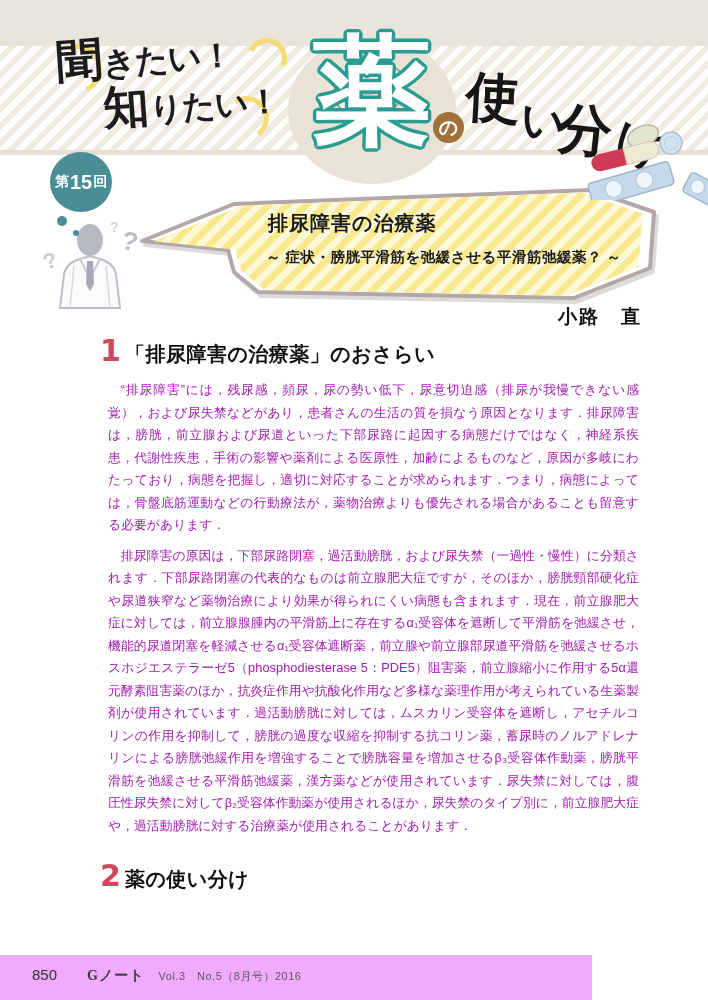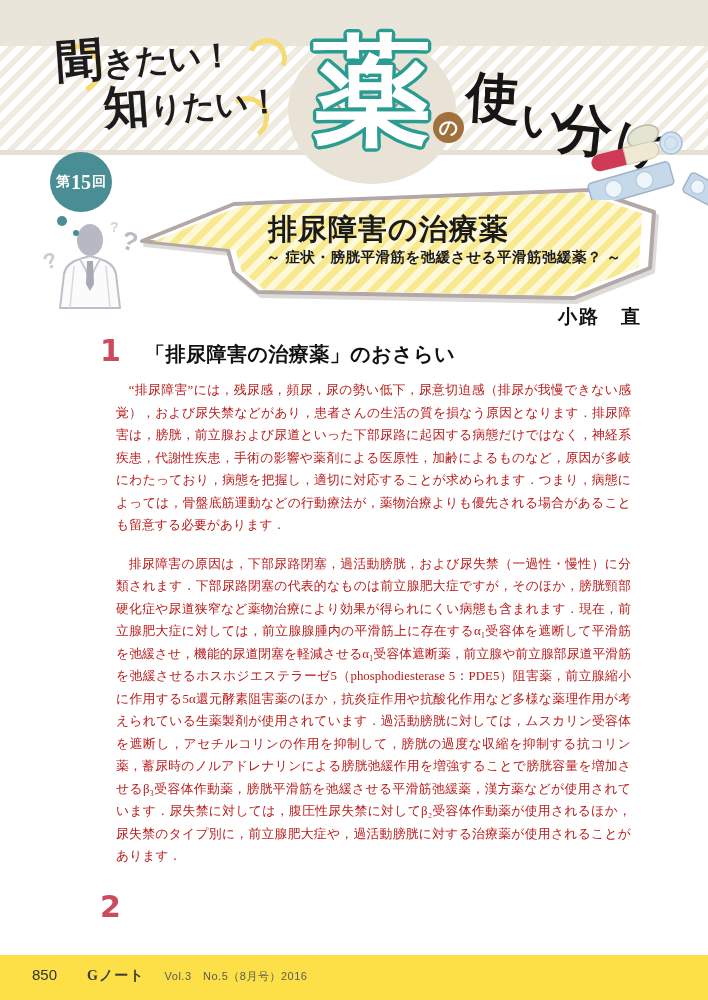--- a/index.html
+++ b/index.html
@@ -29,49 +29,49 @@
     font-size:19px;font-weight:700;font-family:"DejaVu Serif","Liberation Serif",serif;}
   .tw-char{position:absolute;font-family:"DejaVu Serif","Liberation Serif",serif;font-weight:700;color:#161616;z-index:4;}
 
   .pills-svg{position:absolute;left:583px;top:122px;z-index:5;}
   .edge-blister{position:absolute;left:682px;top:170px;z-index:5;}
 
   
   .episode-badge{position:absolute;left:50px;top:152px;width:62px;height:60px;border-radius:50%;
     background:#4a8e95;color:#fff;display:flex;align-items:center;justify-content:center;z-index:6;white-space:nowrap;}
   .episode-badge .b1{font-size:14px;font-weight:700;}
-  .episode-badge .b2{font-size:20px;font-weight:700;margin:4px 1px;font-family:Liberation Serif, serif;}
+  .episode-badge .b2{font-size:20px;font-weight:700;margin:4px 1px;}
   .badge-dot1{position:absolute;left:57px;top:216px;width:10px;height:10px;border-radius:50%;background:#4a8e95;z-index:6;}
   .badge-dot2{position:absolute;left:73px;top:230px;width:6px;height:6px;border-radius:50%;background:#4a8e95;z-index:6;}
   .doctor-svg{position:absolute;left:40px;top:222px;z-index:5;}
 
   
   .bubble-wrap{position:absolute;left:138px;top:184px;z-index:4;}
-  .bubble-title{position:absolute;left:268px;top:210px;z-index:5;font-size:29px;font-weight:700;
+  .bubble-title{position:absolute;left:268px;top:210px;z-index:5;font-size:20px;font-weight:700;
     color:#1a1a1a;letter-spacing:1px;}
   .bubble-subtitle{position:absolute;left:266px;top:248px;z-index:5;font-size:14.5px;font-weight:700;
     color:#1a1a1a;letter-spacing:0.5px;}
   .author{position:absolute;right:66px;top:304px;font-size:19px;font-weight:700;color:#111;letter-spacing:2px;}
 
   
   .main{position:absolute;left:100px;top:336px;width:547px;}
   .sec-head{display:flex;align-items:baseline;}
   .sec-num{color:#cc4a5e;font-size:30px;font-weight:800;line-height:1;font-family:"DejaVu Sans","Liberation Sans",sans-serif;}
-  .sec-title{font-size:20px;font-weight:700;color:#111;margin-left:24px;letter-spacing:0.5px;}
-  .body-p{margin:16px;font-family:Liberation Serif, serif;font-size:12.8px;line-height:22.5px;
-    color:#b91c1c;text-align:justify;text-indent:1em;letter-spacing:0.05px;}
+  .sec-title{font-size:20px;font-weight:700;color:#111;margin-left:4px;letter-spacing:0.5px;}
+  .body-p{margin:8px;font-family:Liberation Sans, sans-serif;font-size:12.8px;line-height:22.5px;
+    color:#a21caf;text-align:justify;text-indent:1em;letter-spacing:0.05px;}
   .p-first{margin-top:11px;}
   .sec2{margin-top:24px;}
 
   
-  .footer-band{position:absolute;left:0;bottom:0;width:708px;height:45px;background:#fde047;}
+  .footer-band{position:absolute;left:0;bottom:0;width:592px;height:45px;background:#f0abfc;}
   .footer-row{position:absolute;left:32px;top:11px;display:flex;align-items:baseline;}
   .footer-page{font-size:15px;color:#333;}
   .footer-journal{font-size:14px;font-weight:700;color:#3a3a3a;margin-left:30px;letter-spacing:1px;font-family:Liberation Serif, serif;}
-  .footer-issue{font-size:11px;color:#5a5a5a;margin-left:20px;letter-spacing:0.5px;}
+  .footer-issue{font-size:11px;color:#5a5a5a;margin-left:14px;letter-spacing:0.5px;}
 </style>
 </head>
 <body>
 
 <div class="page">
 
   <div class="top-band"></div>
   <div class="stripe-band"></div>
   <div class="header-rule"></div>
 
@@ -163,20 +163,21 @@
   <div class="main">
     <div class="sec-head">
       <span class="sec-num">1</span>
       <span class="sec-title">「排尿障害の治療薬」のおさらい</span>
     </div>
     <p class="body-p p-first">“排尿障害”には，残尿感，頻尿，尿の勢い低下，尿意切迫感（排尿が我慢できない感覚），および尿失禁などがあり，患者さんの生活の質を損なう原因となります．排尿障害は，膀胱，前立腺および尿道といった下部尿路に起因する病態だけではなく，神経系疾患，代謝性疾患，手術の影響や薬剤による医原性，加齢によるものなど，原因が多岐にわたっており，病態を把握し，適切に対応することが求められます．つまり，病態によっては，骨盤底筋運動などの行動療法が，薬物治療よりも優先される場合があることも留意する必要があります．</p>
     <p class="body-p">排尿障害の原因は，下部尿路閉塞，過活動膀胱，および尿失禁（一過性・慢性）に分類されます．下部尿路閉塞の代表的なものは前立腺肥大症ですが，そのほか，膀胱頸部硬化症や尿道狭窄など薬物治療により効果が得られにくい病態も含まれます．現在，前立腺肥大症に対しては，前立腺腺腫内の平滑筋上に存在するα₁受容体を遮断して平滑筋を弛緩させ，機能的尿道閉塞を軽減させるα₁受容体遮断薬，前立腺や前立腺部尿道平滑筋を弛緩させるホスホジエステラーゼ5（phosphodiesterase 5：PDE5）阻害薬，前立腺縮小に作用する5α還元酵素阻害薬のほか，抗炎症作用や抗酸化作用など多様な薬理作用が考えられている生薬製剤が使用されています．過活動膀胱に対しては，ムスカリン受容体を遮断し，アセチルコリンの作用を抑制して，膀胱の過度な収縮を抑制する抗コリン薬，蓄尿時のノルアドレナリンによる膀胱弛緩作用を増強することで膀胱容量を増加させるβ₃受容体作動薬，膀胱平滑筋を弛緩させる平滑筋弛緩薬，漢方薬などが使用されています．尿失禁に対しては，腹圧性尿失禁に対してβ₂受容体作動薬が使用されるほか，尿失禁のタイプ別に，前立腺肥大症や，過活動膀胱に対する治療薬が使用されることがあります．</p>
 
     <div class="sec-head sec2">
       <span class="sec-num">2</span>
+      <span class="sec-title">薬の使い分け</span>
     </div>
   </div>
 
   <div class="footer-band">
     <div class="footer-row">
       <span class="footer-page">850</span>
       <span class="footer-journal">Gノート</span>
       <span class="footer-issue">Vol.3　No.5（8月号）2016</span>
     </div>
   </div>

